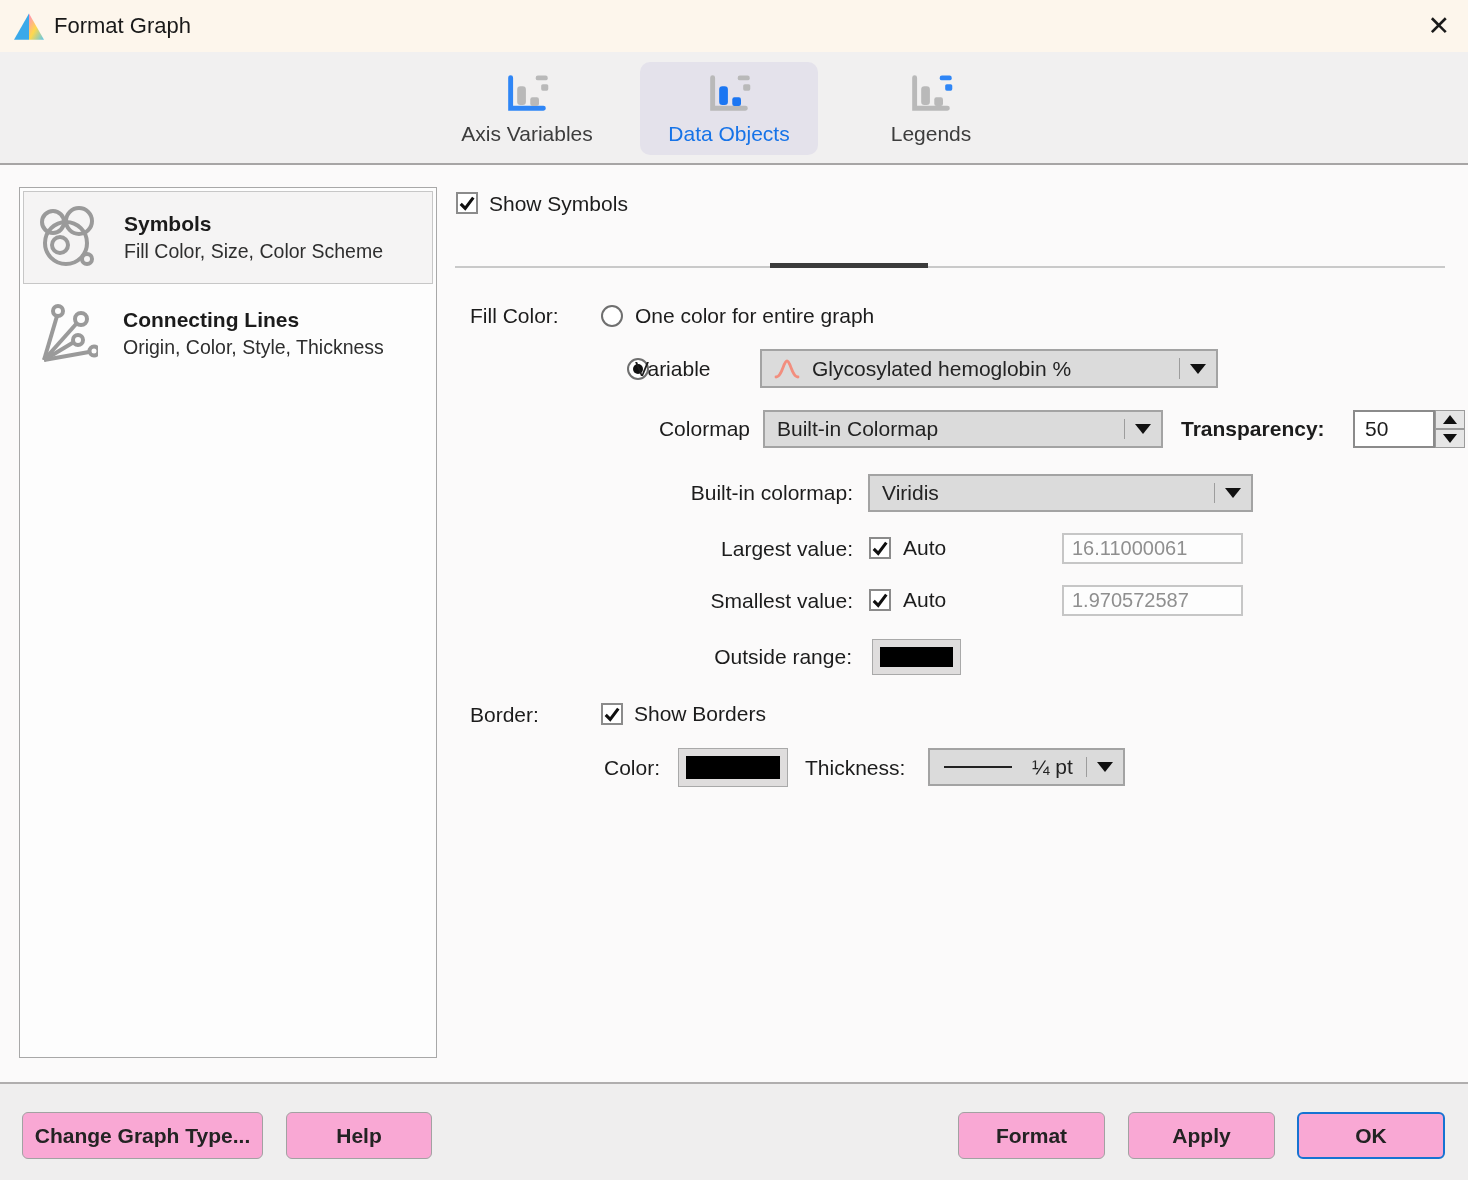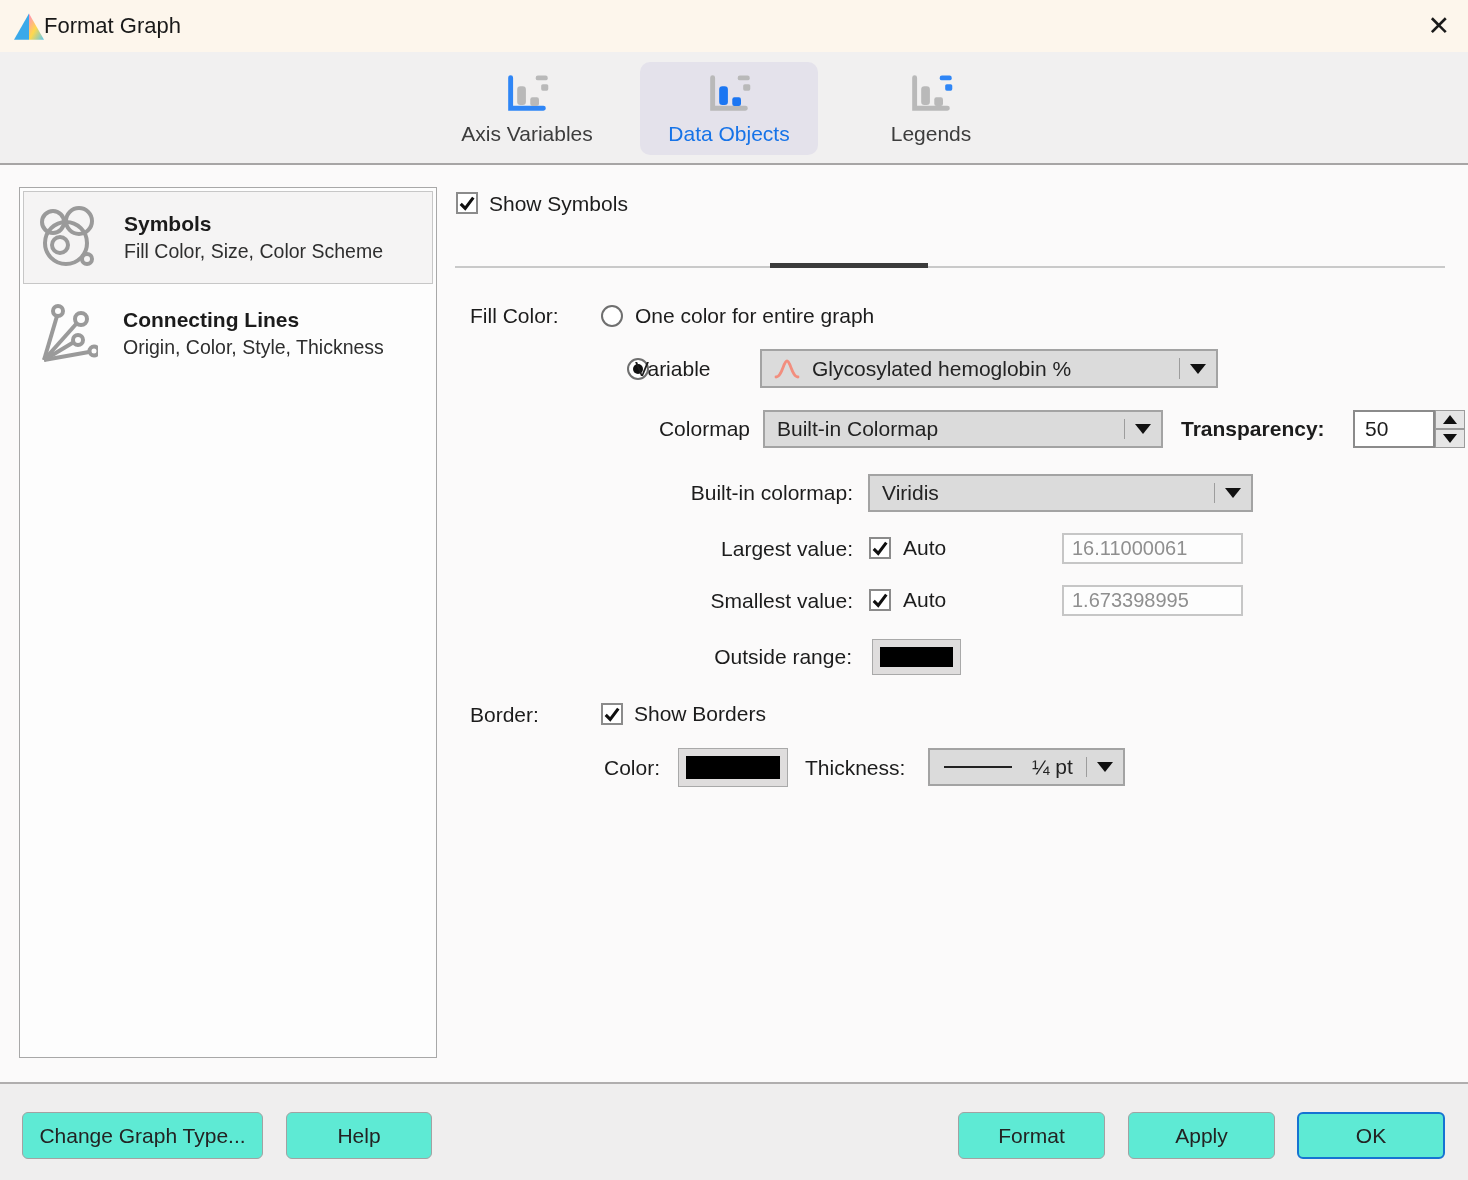--- a/index.html
+++ b/index.html
@@ -4,21 +4,21 @@
 <style>
   * { margin:0; padding:0; box-sizing:border-box; }
   html,body { width:1468px; height:1180px; }
   body { font-family:"Liberation Sans", sans-serif; color:#1c1c1c; background:#fbfafa; }
   .win { position:relative; width:1468px; height:1180px; background:#fbfafa; overflow:hidden; }
   .abs { position:absolute; }
 
   
   .titlebar { position:absolute; left:0; top:0; width:1468px; height:52px; background:#fdf6ec; display:flex; align-items:center; }
   .titlebar .logo { margin-left:14px; }
-  .titlebar .title { font-size:22px; color:#191919; }
+  .titlebar .title { margin-left:10px; font-size:22px; color:#191919; }
   .close-x { position:absolute; right:18px; top:8px; font-size:27px; font-weight:400; color:#1a1a1a; cursor:pointer; line-height:36px; }
 
   
   .toolbar { position:absolute; left:0; top:52px; width:1468px; height:113px; background:#f1f0f0; border-bottom:2px solid #a7a5a5; }
   .ttabs { position:absolute; left:438px; top:10px; display:flex; gap:24px; }
   .ttab { width:178px; height:93px; display:flex; flex-direction:column; align-items:center; justify-content:center; gap:6px; border-radius:10px; cursor:pointer; }
   .ttab.sel { background:#e4e2eb; }
   .ttab .tlabel { font-size:21px; color:#3d3d3d; }
   .ttab.sel .tlabel { color:#1673e8; }
 
@@ -60,21 +60,21 @@
   
   .ptabs { position:absolute; left:770px; top:233px; display:flex; gap:42px; align-items:baseline; }
   .ptab { font-size:21px; cursor:pointer; }
   .ptab.sel { font-weight:bold; color:#1f1f1f; }
   .ptab.dim { color:#6d6d6d; }
   .ptab-line { position:absolute; left:455px; top:266px; width:990px; height:2px; background:#c9c9c9; }
   .ptab-underline { position:absolute; left:770px; top:263px; width:158px; height:5px; background:#3b3b3b; z-index:2; }
 
   
   .footer { position:absolute; left:0; top:1082px; width:1468px; height:98px; background:#efeeee; border-top:2px solid #b0aeae; }
-  .btn { position:absolute; top:28px; height:47px; background:#5eead4; border:1px solid #a2a2a2; border-radius:6px; font-size:21px; color:#232323; display:flex; align-items:center; justify-content:center; cursor:pointer; font-family:"Liberation Sans", sans-serif; }
+  .btn { position:absolute; top:28px; height:47px; background:#f9a8d4; border:1px solid #a2a2a2; border-radius:6px; font-size:21px; color:#232323; display:flex; align-items:center; justify-content:center; cursor:pointer; font-family:"Liberation Sans", sans-serif;font-weight:bold; }
   .btn.primary { border:2px solid #1673d2; }
 
   .thick-line { width:68px; height:2px; background:#222; margin-left:14px; }
   .thick-text { font-size:21px; color:#232323; margin-left:20px; flex:1; }
 </style>
 </head>
 <body>
 
 <div class="win">
 
@@ -237,21 +237,21 @@
   <div class="field abs" style="left:1062px; top:533px; width:181px; height:31px;">16.11000061</div>
 
   
   <span class="lbl abs right" style="left:600px; top:589px; width:253px;">Smallest value:</span>
   <span class="cb abs" style="left:869px; top:589px;">
     <svg width="18" height="18" viewBox="0 0 20 20">
         <path d="M3 11 L8 16 L17 4" stroke="#101010" stroke-width="3.4" fill="none"></path>
       </svg>
   </span>
   <span class="lbl abs" style="left:903px; top:588px;">Auto</span>
-  <div class="field abs" style="left:1062px; top:585px; width:181px; height:31px;">1.673398995</div>
+  <div class="field abs" style="left:1062px; top:585px; width:181px; height:31px;">1.970572587</div>
 
   
   <span class="lbl abs right" style="left:600px; top:645px; width:252px;">Outside range:</span>
   <div class="swatch abs" style="left:872px; top:639px; width:89px; height:36px;">
     <span class="swatch-inner"></span>
   </div>
 
   
   <span class="lbl bold abs" style="left:470px; top:703px;">Border:</span>
   <span class="cb abs" style="left:601px; top:703px;">

